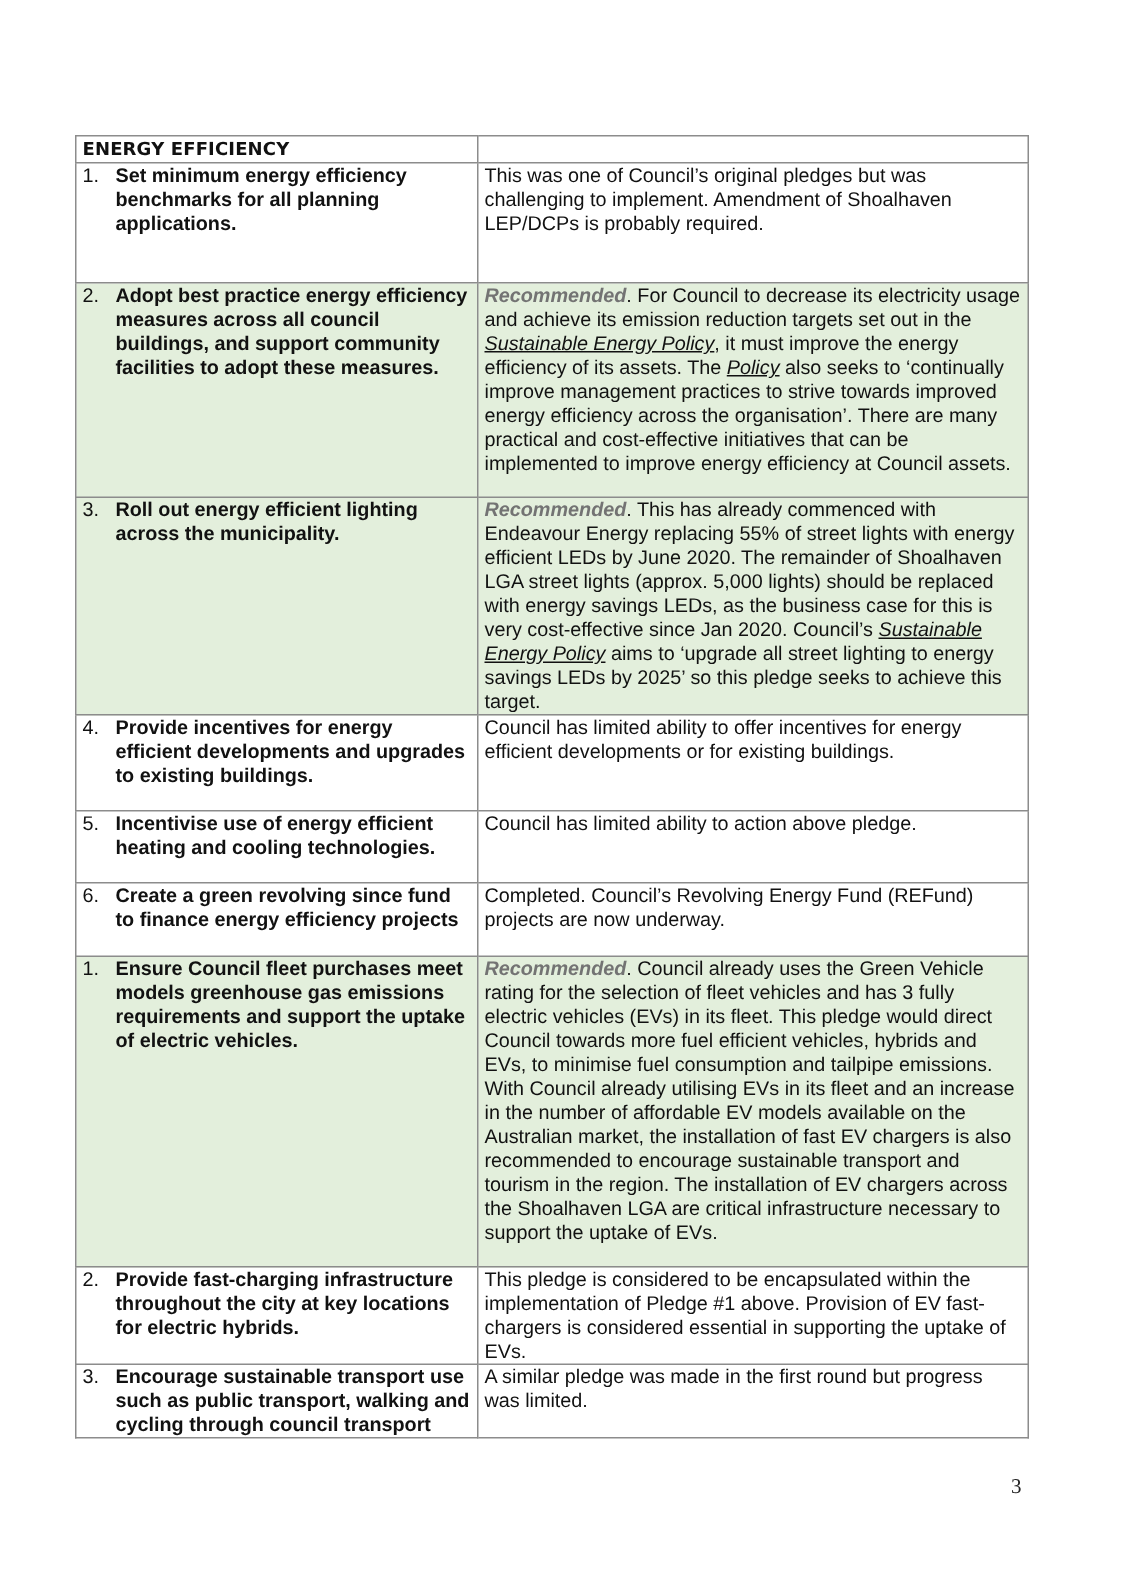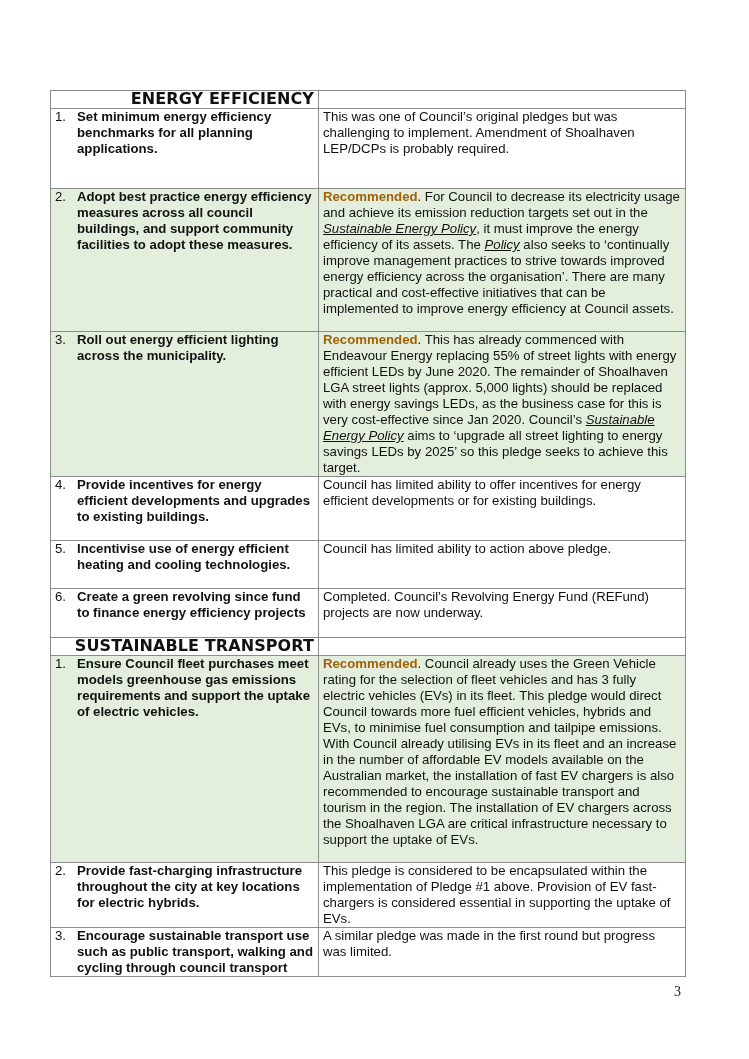--- a/index.html
+++ b/index.html
@@ -12,27 +12,27 @@
   }
   .page-table td {
     border: 1.3px solid #8c8c8c; vertical-align: top;
     padding: 0 4px 0 4px;
   }
   .page-table col.c1 { width: 268px; }
   .page-table col.c2 { width: 367px; }
   tr.section td { height: 17px; }
   .section-title {
     font-family: "DejaVu Sans", sans-serif; font-weight: bold;
-    font-size: 16px; letter-spacing: 0.1px; padding-left: 2px; text-align: right;
+    font-size: 12px; letter-spacing: 0.1px; padding-left: 2px;
   }
   tr.green td { background: #e3efdc; }
   .pledge { display: flex; }
   .pledge .num { width: 22px; flex: 0 0 22px; }
   .pledge .txt { flex: 1; font-weight: bold; }
-  .rec { color: #a16207; font-weight: bold; }
+  .rec { color: #737373; font-weight: bold; font-style: italic; }
   .it { font-style: italic; text-decoration: underline; }
   .page-number {
     position: absolute; left: 674px; top: 984px; font-family: "Liberation Serif", serif;
     font-size: 14px; color: #222;
   }
 </style>
 </head>
 <body>
 
 <table class="page-table">
@@ -92,24 +92,20 @@
       </tr>
       <tr style="height: 49px;">
         <td>
           <div class="pledge">
             <span class="num">6.</span>
             <span class="txt">Create a green revolving since fund to finance energy efficiency projects</span>
           </div>
         </td>
         <td><span>Completed. Council’s Revolving Energy Fund (REFund) projects are now underway.</span></td>
       </tr>
-      <tr class="section">
-        <td class="section-title">SUSTAINABLE TRANSPORT</td>
-        <td></td>
-      </tr>
       <tr class="green" style="height: 207px;">
         <td>
           <div class="pledge">
             <span class="num">1.</span>
             <span class="txt">Ensure Council fleet purchases meet models greenhouse gas emissions requirements and support the uptake of electric vehicles.</span>
           </div>
         </td>
         <td><span class="rec">Recommended</span><span>. Council already uses the Green Vehicle rating for the selection of fleet vehicles and has 3 fully electric vehicles (EVs) in its fleet.  This pledge would direct Council towards more fuel efficient vehicles, hybrids and EVs, to minimise fuel consumption and tailpipe emissions.</span><br><span>With Council already utilising EVs in its fleet and an increase in the number of affordable EV models available on the Australian market, the installation of fast EV chargers is also recommended to encourage sustainable transport and tourism in the region.  The installation of EV chargers across the Shoalhaven LGA are critical infrastructure necessary to support the uptake of EVs.</span></td>
       </tr>
       <tr style="height: 64px;">

